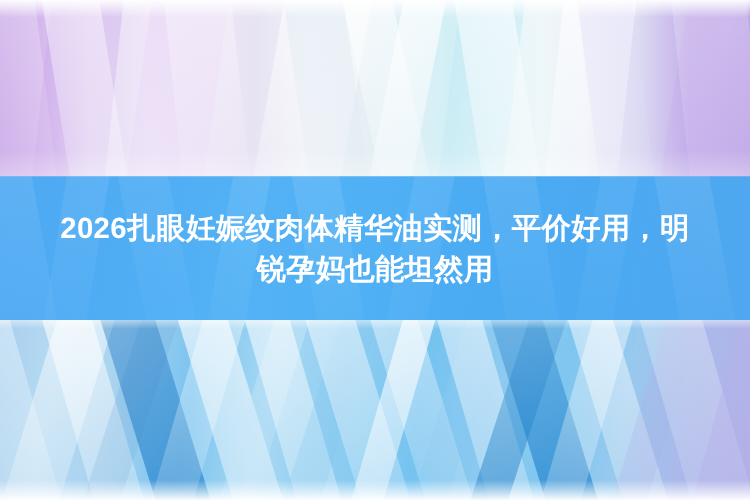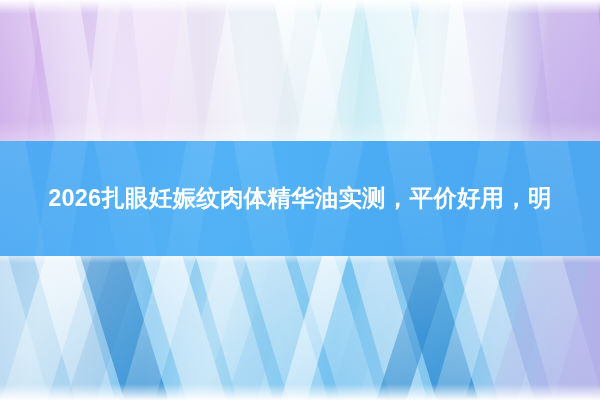--- a/index.html
+++ b/index.html
@@ -204,20 +204,21 @@
     <div class="bfacet" style="left:106px; width:40px; background:linear-gradient(180deg, rgba(255,255,255,.08), rgba(255,255,255,.01)); transform:skewX(11deg);"></div>
     <div class="bfacet" style="left:176px; width:30px; background:linear-gradient(180deg, rgba(255,255,255,.10), rgba(255,255,255,.02)); transform:skewX(-10deg);"></div>
     <div class="bfacet" style="left:244px; width:38px; background:linear-gradient(180deg, rgba(255,255,255,.11), rgba(255,255,255,.02)); transform:skewX(10deg);"></div>
     <div class="bfacet" style="left:320px; width:32px; background:linear-gradient(180deg, rgba(255,255,255,.09), rgba(255,255,255,.02)); transform:skewX(-11deg);"></div>
     <div class="bfacet" style="left:396px; width:42px; background:linear-gradient(180deg, rgba(255,255,255,.10), rgba(255,255,255,.02)); transform:skewX(9deg);"></div>
     <div class="bfacet" style="left:470px; width:30px; background:linear-gradient(180deg, rgba(255,255,255,.08), rgba(255,255,255,.01)); transform:skewX(-10deg);"></div>
     <div class="bfacet" style="left:534px; width:44px; background:linear-gradient(180deg, rgba(255,255,255,.10), rgba(255,255,255,.02)); transform:skewX(10deg);"></div>
 
     <div class="banner-text">
       <div class="tline l1">2026扎眼妊娠纹肉体精华油实测，平价好用，明</div>
+      <div class="tline l2">锐孕妈也能坦然用</div>
     </div>
   </div>
 
   <div class="bottom-zone">
 
     <div class="bfac" style="left:-30px; width:60px; background:linear-gradient(180deg, rgba(255,255,255,.40), rgba(255,255,255,.10)); transform:skewX(16deg);"></div>
     <div class="bfac" style="left:22px;  width:46px; background:linear-gradient(180deg, rgba(255,255,255,.55), rgba(255,255,255,.16)); transform:skewX(-17deg);"></div>
     <div class="bfac" style="left:56px;  width:40px; background:linear-gradient(180deg, rgba(255,255,255,.62), rgba(255,255,255,.22)); transform:skewX(16deg);"></div>
     <div class="bfac" style="left:88px;  width:30px; background:linear-gradient(180deg, rgba(120,175,220,.34), rgba(70,140,200,.12)); transform:skewX(-18deg);"></div>
     <div class="bfac" style="left:104px; width:44px; background:linear-gradient(180deg, rgba(40,125,195,.40), rgba(20,120,200,.62)); transform:skewX(17deg);"></div>

